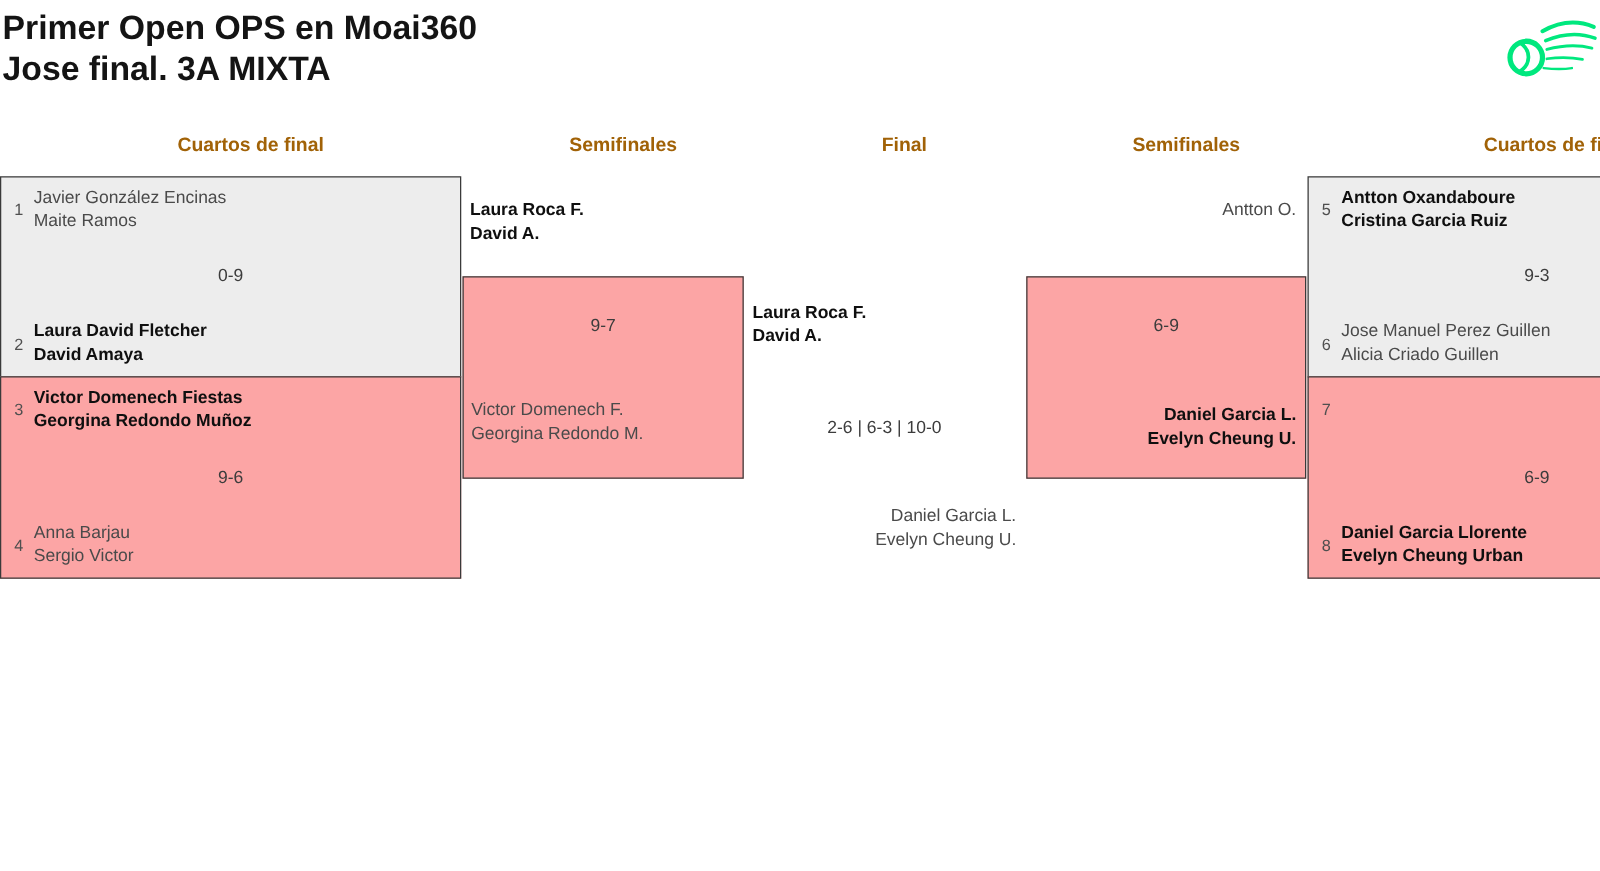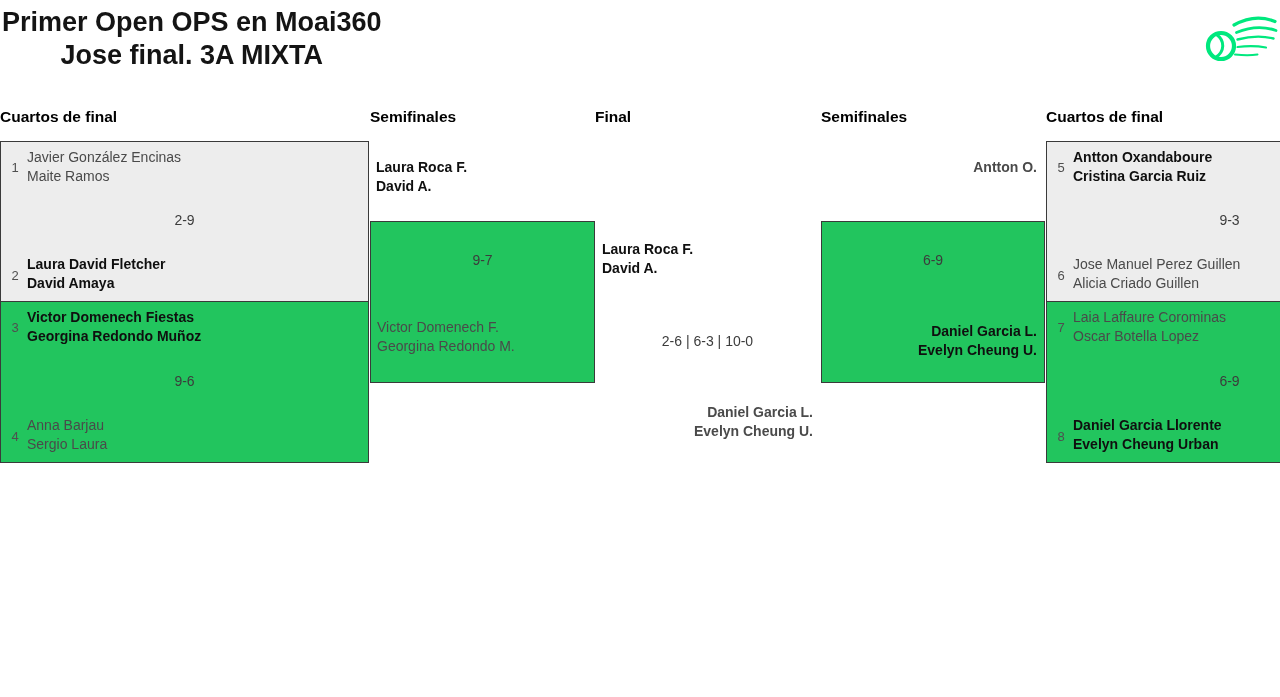--- a/index.html
+++ b/index.html
@@ -14,35 +14,34 @@
     width:1280px;height:697px;
     overflow:hidden;
     background:#ffffff;
     font-family:"Liberation Sans", sans-serif;
     color:#151515;
   }
   .page-title{
     position:absolute;left:2px;top:6px;
     font-size:27px;line-height:33px;font-weight:700;color:#141414;
     white-space:nowrap;
-    text-align:center;
   }
   .logo{
     position:absolute;left:1204px;top:14px;width:74px;height:52px;
     color:var(--accent_green);
   }
   .col-header{
     position:absolute;top:108px;height:20px;
-    font-size:15.5px;font-weight:700;color:#000000;
-    text-align:left;white-space:nowrap;overflow:visible;
+    font-size:15.5px;font-weight:700;color:#a16207;
+    text-align:center;white-space:nowrap;overflow:visible;margin-left:16px;
   }
   .match-box{
     position:absolute;
     border:1px solid var(--box_border);
-    background:#22c55e;
+    background:#fca5a5;
   }
   .match-box.gray{background:var(--box_fill);}
   .qf{width:369px;height:161px;}
   .qf-r{width:367px;height:161px;}
   .seed{
     position:absolute;left:6px;width:16px;height:38px;
     display:flex;align-items:center;justify-content:center;
     font-size:13px;color:#4f4f4f;
   }
   .names{
@@ -50,21 +49,21 @@
     font-size:14px;line-height:19px;color:#4a4a4a;
     white-space:nowrap;
   }
   .names.winner{font-weight:700;color:#0f0f0f;}
   .score{
     position:absolute;left:0;width:100%;
     text-align:center;font-size:14px;color:#3c3c3c;
     white-space:nowrap;
   }
   .abs{position:absolute;}
-  .ra{text-align:right;font-weight:bold;}
+  .ra{text-align:right;}
 </style>
 </head>
 <body>
 
 <div id="viewport">
 
   <div class="page-title">
     <div>Primer Open OPS en Moai360</div>
     <div>Jose final. 3A MIXTA</div>
   </div>
@@ -88,39 +87,39 @@
   <div class="col-header" style="left:595px;width:225px">Final</div>
   <div class="col-header" style="left:821px;width:224px">Semifinales</div>
   <div class="col-header" style="left:1046px;width:367px">Cuartos de final</div>
 
   <div class="match-box qf gray" style="left:0;top:141px">
     <div class="seed" style="top:6px">1</div>
     <div class="names" style="left:26px;top:6px">
       <div>Javier González Encinas</div>
       <div>Maite Ramos</div>
     </div>
-    <div class="score" style="top:70px">2-9</div>
+    <div class="score" style="top:70px">0-9</div>
     <div class="seed" style="top:114px">2</div>
     <div class="names winner" style="left:26px;top:113px">
       <div>Laura David Fletcher</div>
       <div>David Amaya</div>
     </div>
   </div>
 
   <div class="match-box qf" style="left:0;top:301px;height:162px">
     <div class="seed" style="top:6px">3</div>
     <div class="names winner" style="left:26px;top:6px">
       <div>Victor Domenech Fiestas</div>
       <div>Georgina Redondo Muñoz</div>
     </div>
     <div class="score" style="top:71px">9-6</div>
     <div class="seed" style="top:115px">4</div>
     <div class="names" style="left:26px;top:114px">
       <div>Anna Barjau</div>
-      <div>Sergio Laura</div>
+      <div>Sergio Victor</div>
     </div>
   </div>
 
   <div class="names winner" style="left:376px;top:158px">
     <div>Laura Roca F.</div>
     <div>David A.</div>
   </div>
   <div class="match-box" style="left:370px;top:221px;width:225px;height:162px">
     <div class="score" style="top:30px">9-7</div>
     <div class="names" style="left:6px;top:96px">
@@ -161,24 +160,20 @@
     <div class="score" style="top:70px">9-3</div>
     <div class="seed" style="top:114px">6</div>
     <div class="names" style="left:26px;top:113px">
       <div>Jose Manuel Perez Guillen</div>
       <div>Alicia Criado Guillen</div>
     </div>
   </div>
 
   <div class="match-box qf-r" style="left:1046px;top:301px;height:162px">
     <div class="seed" style="top:6px">7</div>
-    <div class="names" style="left:26px;top:6px">
-      <div>Laia Laffaure Corominas</div>
-      <div>Oscar Botella Lopez</div>
-    </div>
     <div class="score" style="top:71px">6-9</div>
     <div class="seed" style="top:115px">8</div>
     <div class="names winner" style="left:26px;top:114px">
       <div>Daniel Garcia Llorente</div>
       <div>Evelyn Cheung Urban</div>
     </div>
   </div>
 
 </div>
 

